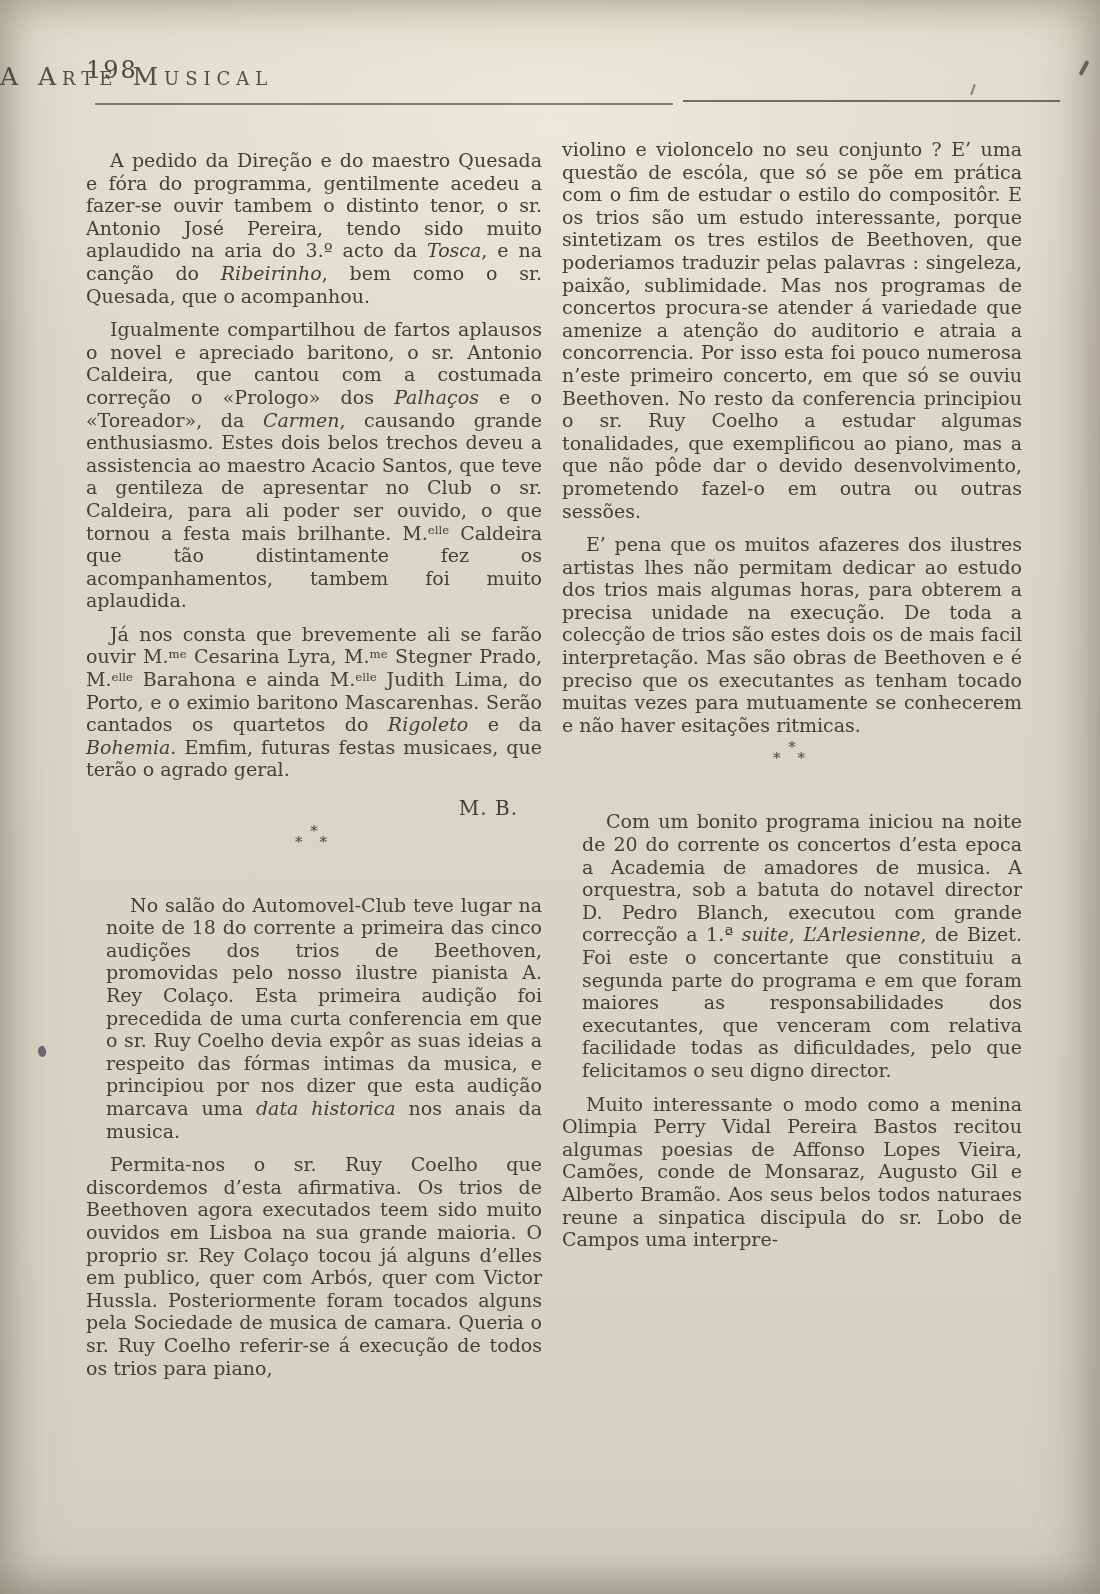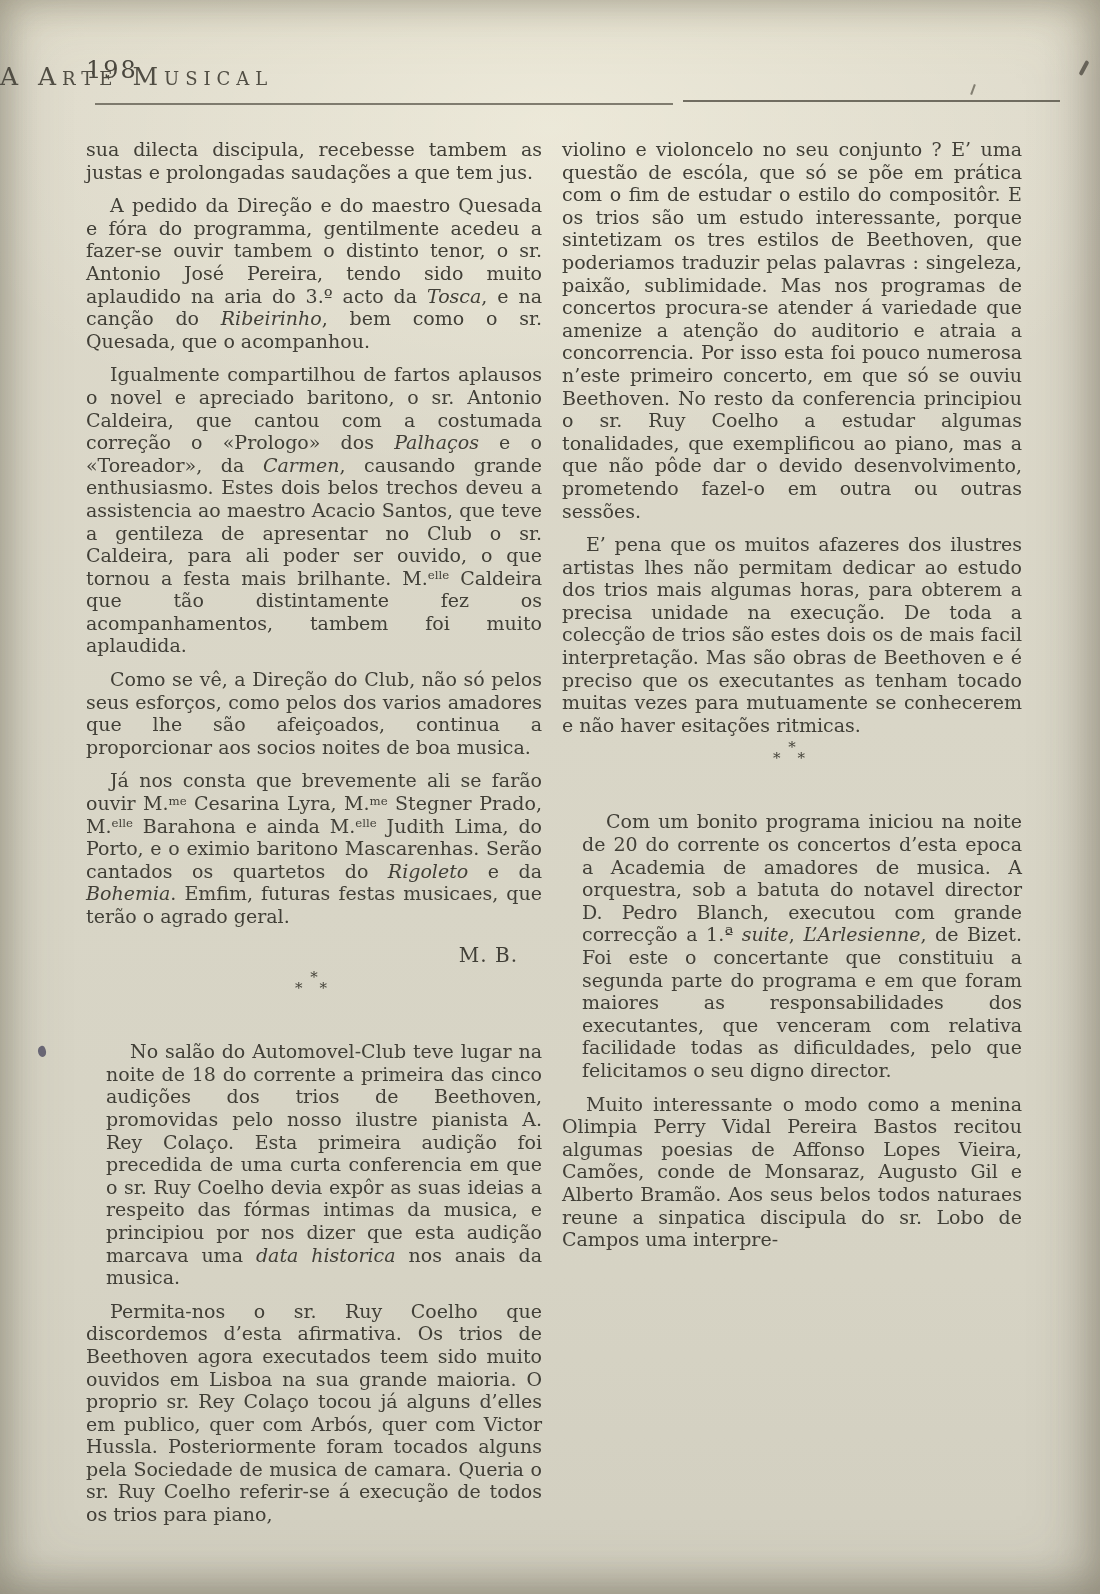--- a/index.html
+++ b/index.html
@@ -106,24 +106,22 @@
 <div class="page">
   <div class="folio">198</div>
   <div class="journal-title">A Arte Musical</div>
   <div class="rule rule-left"></div>
   <div class="rule rule-right"></div>
   <div class="tick-mark"></div>
   <div class="corner-mark"></div>
   <div class="ink-dot"></div>
 
   <div class="column column-left">
-      <p class="para"><span>sua dilecta discipula, recebesse tambem as justas e prolongadas saudações a que tem jus.</span></p>
       <p class="para indent"><span>A pedido da Direção e do maestro Quesada e fóra do programma, gentilmente acedeu a fazer-se ouvir tambem o distinto tenor, o sr. Antonio José Pereira, tendo sido muito aplaudido na aria do 3.º acto da </span><em>Tosca</em><span>, e na canção do </span><em>Ribeirinho</em><span>, bem como o sr. Quesada, que o acompanhou.</span></p>
       <p class="para indent"><span>Igualmente compartilhou de fartos aplausos o novel e apreciado baritono, o sr. Antonio Caldeira, que cantou com a costumada correção o «Prologo» dos </span><em>Palhaços</em><span> e o «Toreador», da </span><em>Carmen</em><span>, causando grande enthusiasmo. Estes dois belos trechos deveu a assistencia ao maestro Acacio Santos, que teve a gentileza de apresentar no Club o sr. Caldeira, para ali poder ser ouvido, o que tornou a festa mais brilhante. M.</span><sup>elle</sup><span> Caldeira que tão distintamente fez os acompanhamentos, tambem foi muito aplaudida.</span></p>
-      <p class="para indent"><span>Como se vê, a Direção do Club, não só pelos seus esforços, como pelos dos varios amadores que lhe são afeiçoados, continua a proporcionar aos socios noites de boa musica.</span></p>
       <p class="para indent"><span>Já nos consta que brevemente ali se farão ouvir M.</span><sup>me</sup><span> Cesarina Lyra, M.</span><sup>me</sup><span> Stegner Prado, M.</span><sup>elle</sup><span> Barahona e ainda M.</span><sup>elle</sup><span> Judith Lima, do Porto, e o eximio baritono Mascarenhas. Serão cantados os quartetos do </span><em>Rigoleto</em><span> e da </span><em>Bohemia</em><span>. Emfim, futuras festas musicaes, que terão o agrado geral.</span></p>
       <div class="signature">M. B.</div>
       <div class="asterism">
         <div class="ast-top">*</div>
         <div class="ast-bottom">* *</div>
       </div>
       <p class="para indent section-gap"><span>No salão do Automovel-Club teve lugar na noite de 18 do corrente a primeira das cinco audições dos trios de Beethoven, promovidas pelo nosso ilustre pianista A. Rey Colaço. Esta primeira audição foi precedida de uma curta conferencia em que o sr. Ruy Coelho devia expôr as suas ideias a respeito das fórmas intimas da musica, e principiou por nos dizer que esta audição marcava uma </span><em>data historica</em><span> nos anais da musica.</span></p>
       <p class="para indent"><span>Permita-nos o sr. Ruy Coelho que discordemos d’esta afirmativa. Os trios de Beethoven agora executados teem sido muito ouvidos em Lisboa na sua grande maioria. O proprio sr. Rey Colaço tocou já alguns d’elles em publico, quer com Arbós, quer com Victor Hussla. Posteriormente foram tocados alguns pela Sociedade de musica de camara. Queria o sr. Ruy Coelho referir-se á execução de todos os trios para piano,</span></p>
     </div>
   <div class="column column-right">

